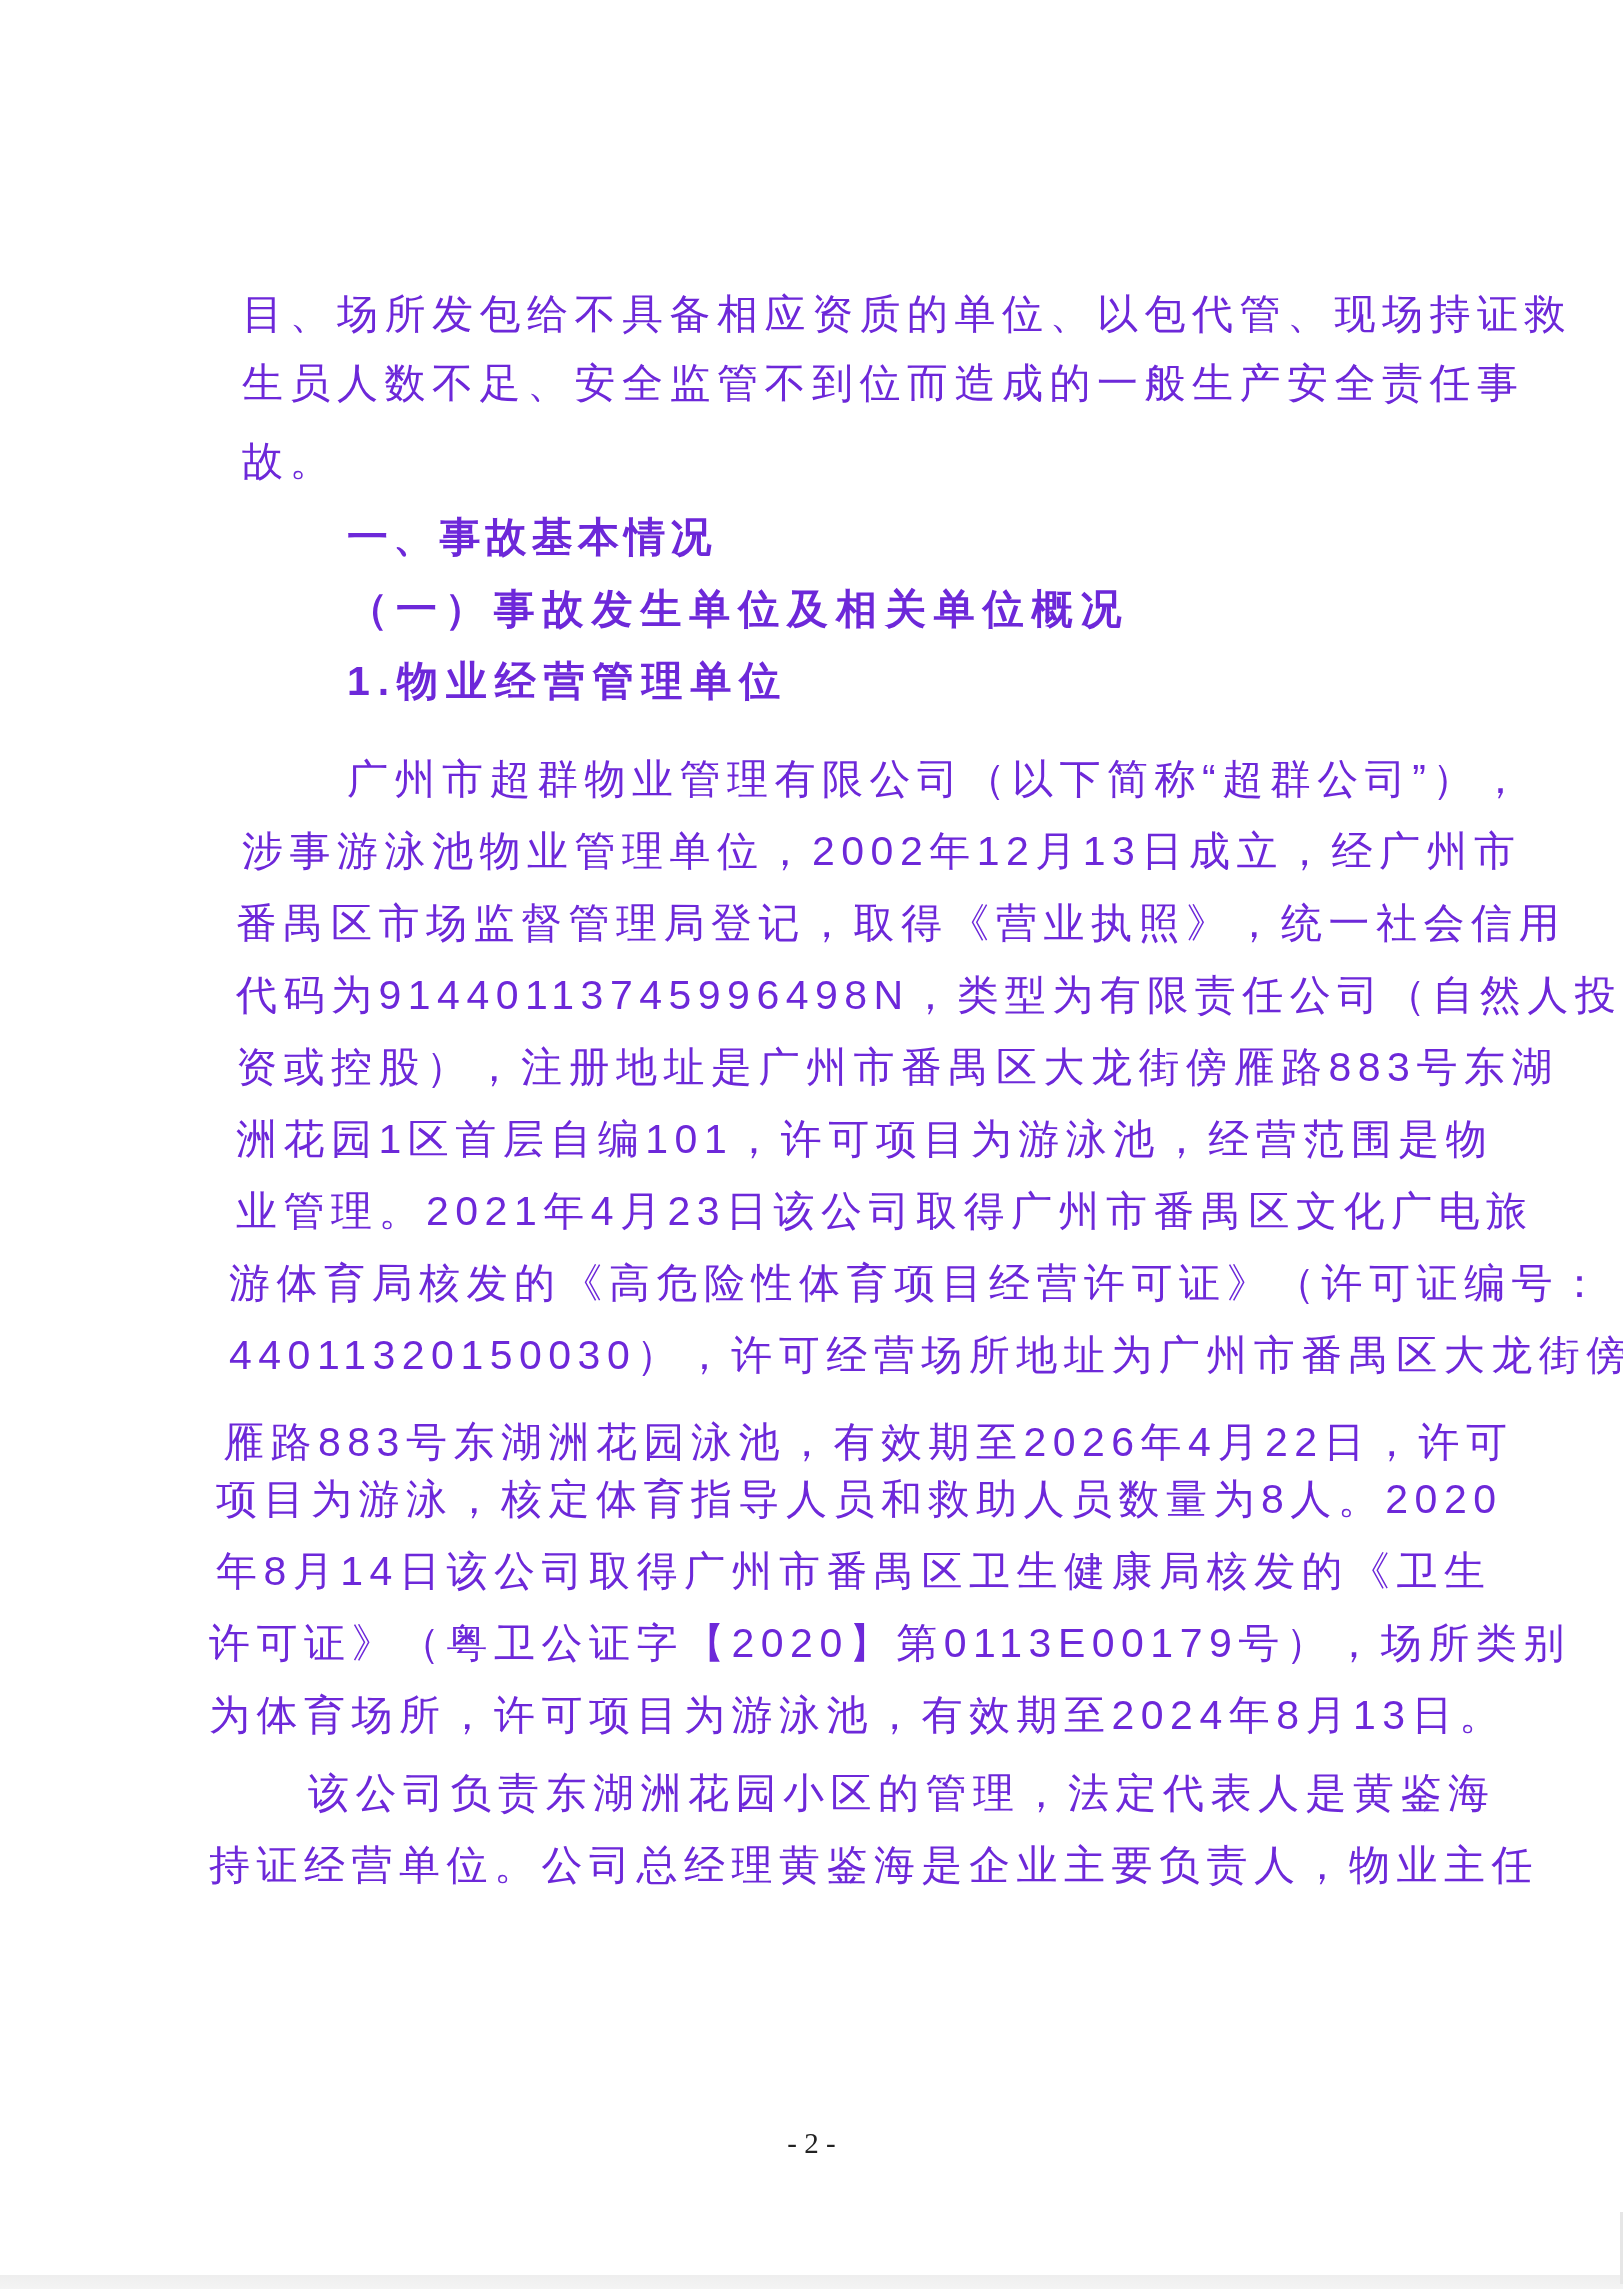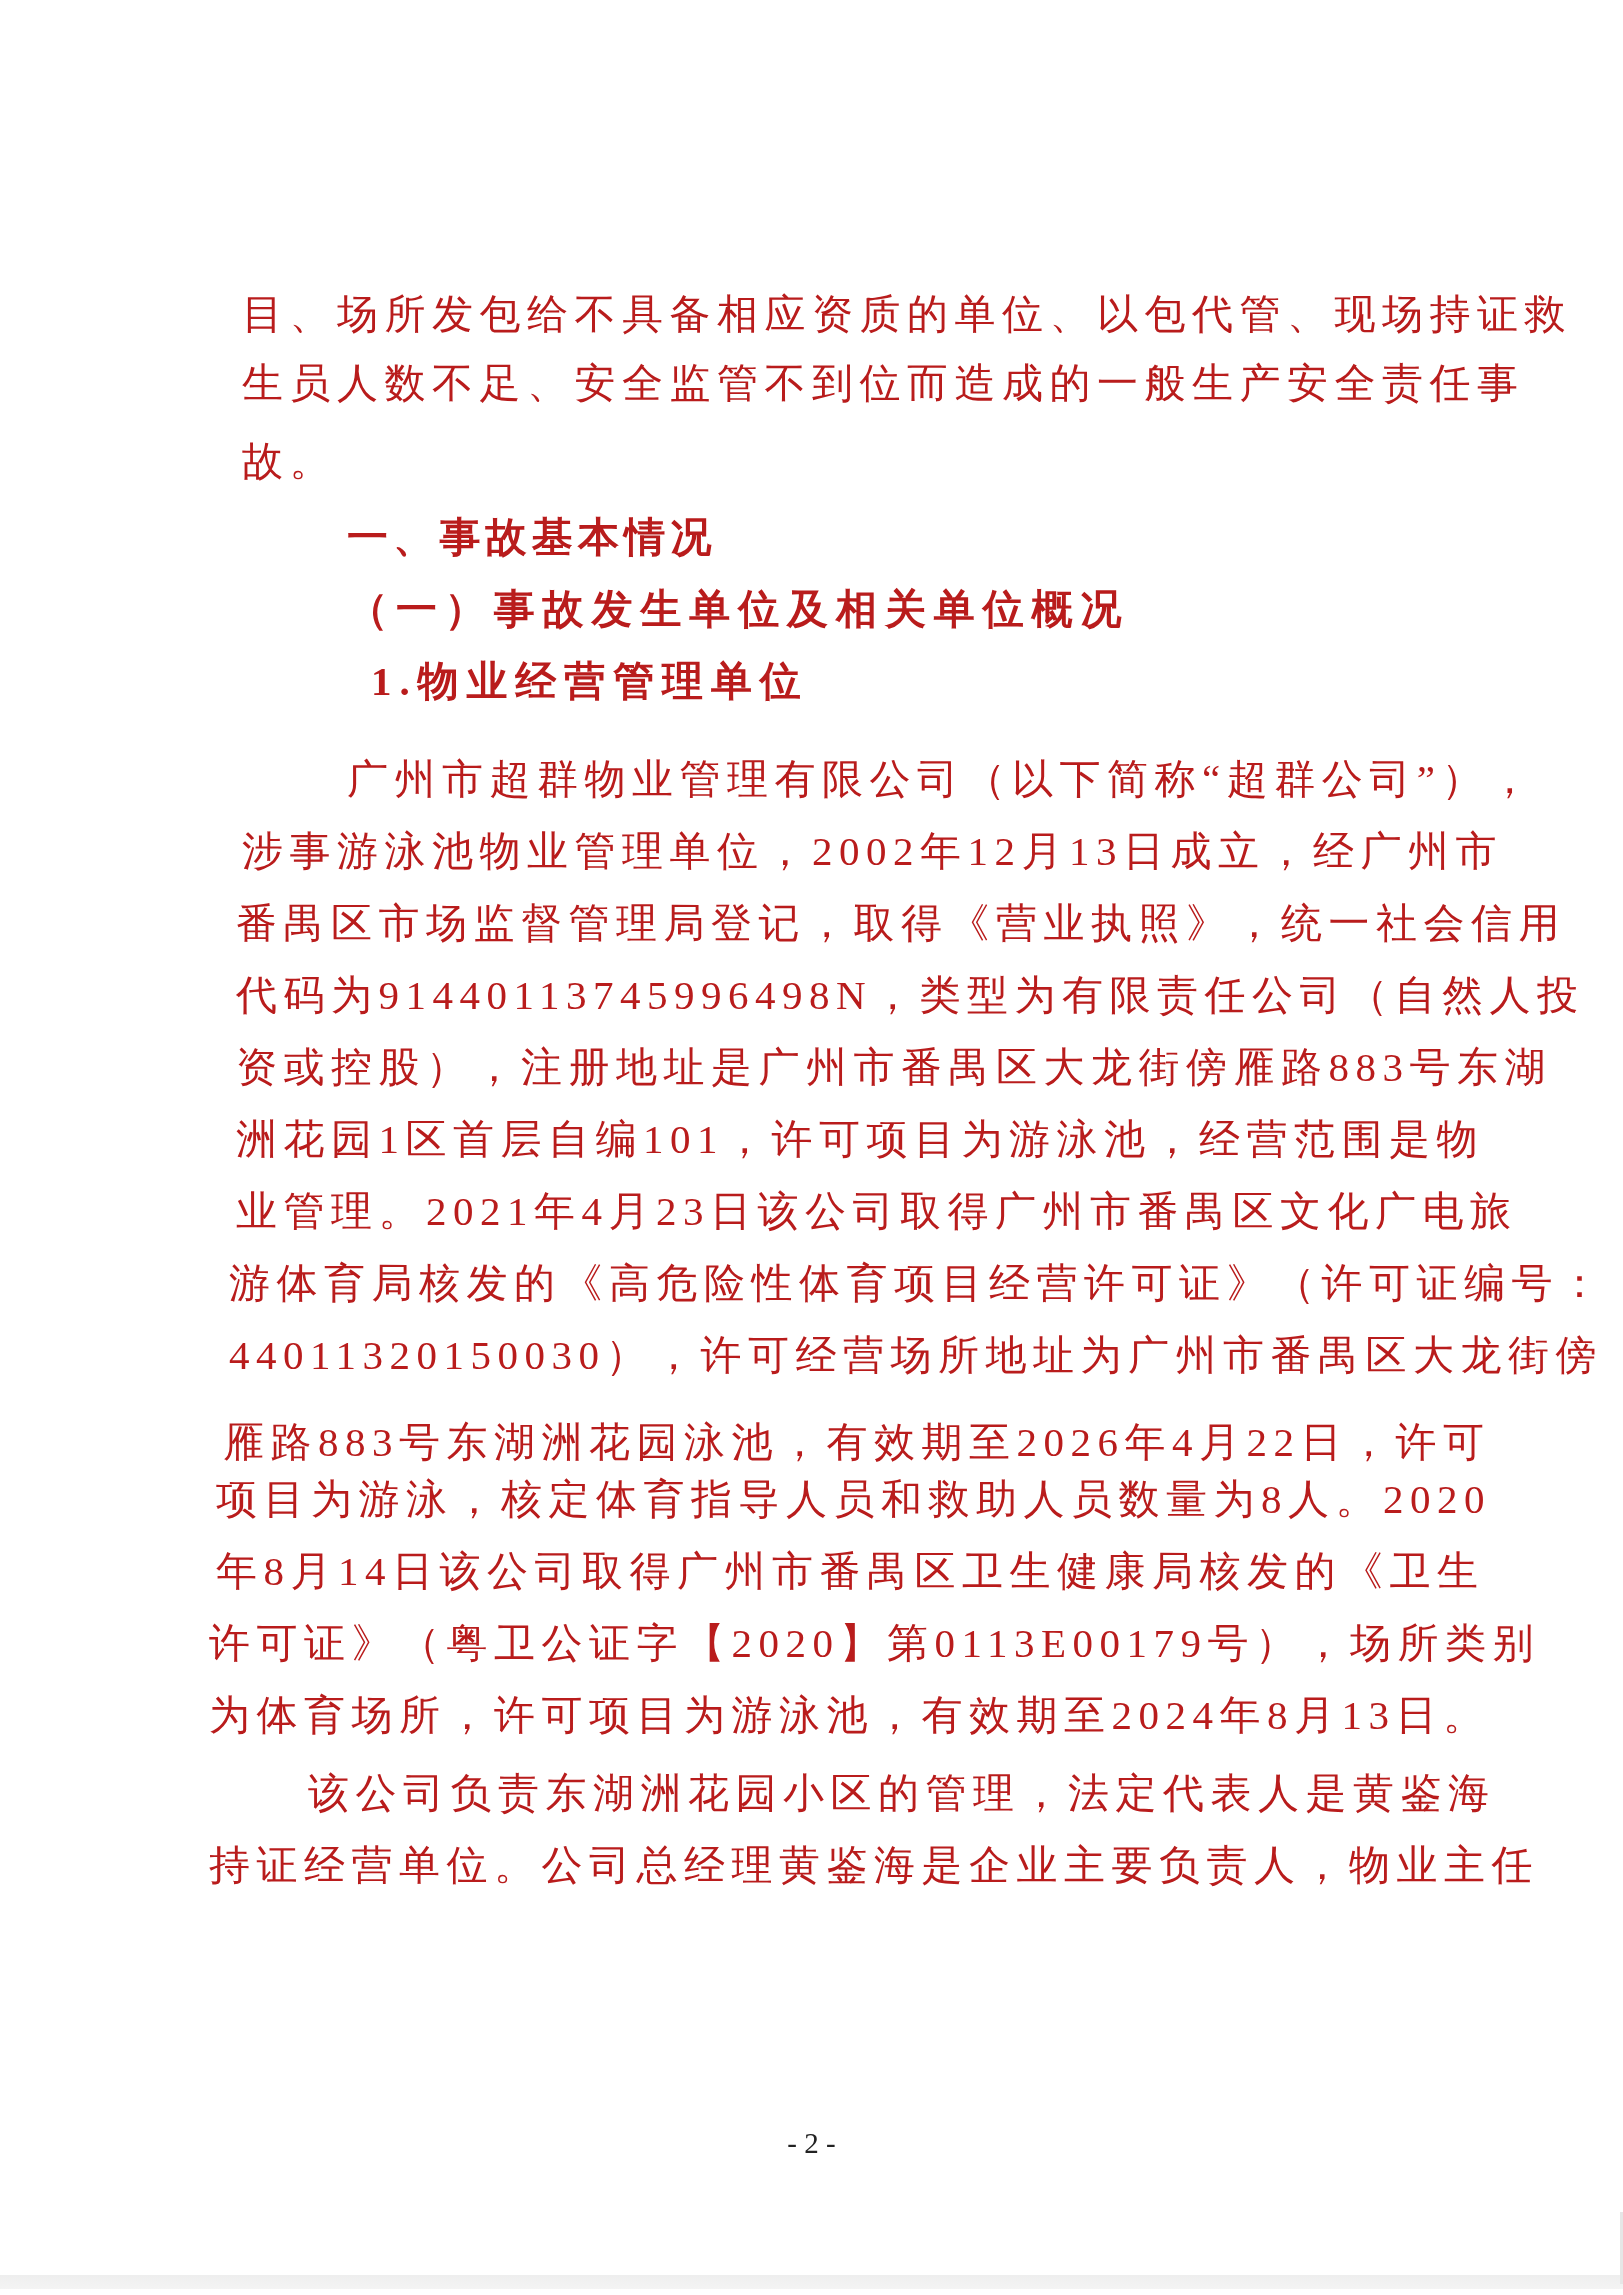--- a/index.html
+++ b/index.html
@@ -1,24 +1,24 @@
 <!DOCTYPE html>
 <html style="font-size:10.5px"><head>
 <meta charset="utf-8">
 <style>
   html, body { margin: 0; padding: 0; background: #ffffff; }
   body { width: 1623px; height: 2295px; position: relative; overflow: hidden; }
   .page { position: absolute; left: 0; top: 0; width: 1623px; height: 2295px; background: #ffffff; color: #1a1a1a; }
   .line {
     position: absolute;
     white-space: nowrap;
-    font-family: Liberation Serif, serif;
+    font-family: Liberation Sans, sans-serif;
     font-size: 41px;
     line-height: 52px;
-    color: #b91c1c;
+    color: #6d28d9;
     letter-spacing: 6.5px;
   }
   .heading { font-weight: bold; letter-spacing: 5.2px; }
   .sub { font-weight: bold; letter-spacing: 7.9px; }
   .pagenum {
     position: absolute; left: 0; width: 1623px; text-align: center;
     top: 2127px; font-family: "Liberation Serif", serif; font-size: 29px; color: #222;
   }
   .scan-band {
     position: absolute; left: 0; top: 2275px; width: 1623px; height: 14.4px;
@@ -31,21 +31,21 @@
 </head>
 <body>
 
 <div class="page">
   <div id="lines">
       <div class="line" style="left: 242px; top: 288px;">目、场所发包给不具备相应资质的单位、以包代管、现场持证救</div>
       <div class="line" style="left: 242px; top: 357px; text-align: right;">生员人数不足、安全监管不到位而造成的一般生产安全责任事</div>
       <div class="line" style="left: 242px; top: 435px;">故。</div>
       <div class="line heading" style="left: 347px; top: 511px;">一、事故基本情况</div>
       <div class="line sub" style="left: 347px; top: 583px;">（一）事故发生单位及相关单位概况</div>
-      <div class="line sub" style="left: 347px; top: 655px; margin-left: 24px;">1.物业经营管理单位</div>
+      <div class="line sub" style="left: 347px; top: 655px;">1.物业经营管理单位</div>
       <div class="line" style="left: 347px; top: 753px;">广州市超群物业管理有限公司（以下简称“超群公司”），</div>
       <div class="line" style="left: 242px; top: 825px;">涉事游泳池物业管理单位，2002年12月13日成立，经广州市</div>
       <div class="line" style="left: 236px; top: 897px;">番禺区市场监督管理局登记，取得《营业执照》，统一社会信用</div>
       <div class="line" style="left: 236px; top: 969px;">代码为91440113745996498N，类型为有限责任公司（自然人投</div>
       <div class="line" style="left: 236px; top: 1041px;">资或控股），注册地址是广州市番禺区大龙街傍雁路883号东湖</div>
       <div class="line" style="left: 236px; top: 1113px;">洲花园1区首层自编101，许可项目为游泳池，经营范围是物</div>
       <div class="line" style="left: 236px; top: 1185px; text-align: right;">业管理。2021年4月23日该公司取得广州市番禺区文化广电旅</div>
       <div class="line" style="left: 229px; top: 1257px;">游体育局核发的《高危险性体育项目经营许可证》（许可证编号：</div>
       <div class="line" style="left: 229px; top: 1329px;">44011320150030），许可经营场所地址为广州市番禺区大龙街傍</div>
       <div class="line" style="left: 223px; top: 1401px; margin-top: 15px;">雁路883号东湖洲花园泳池，有效期至2026年4月22日，许可</div>

